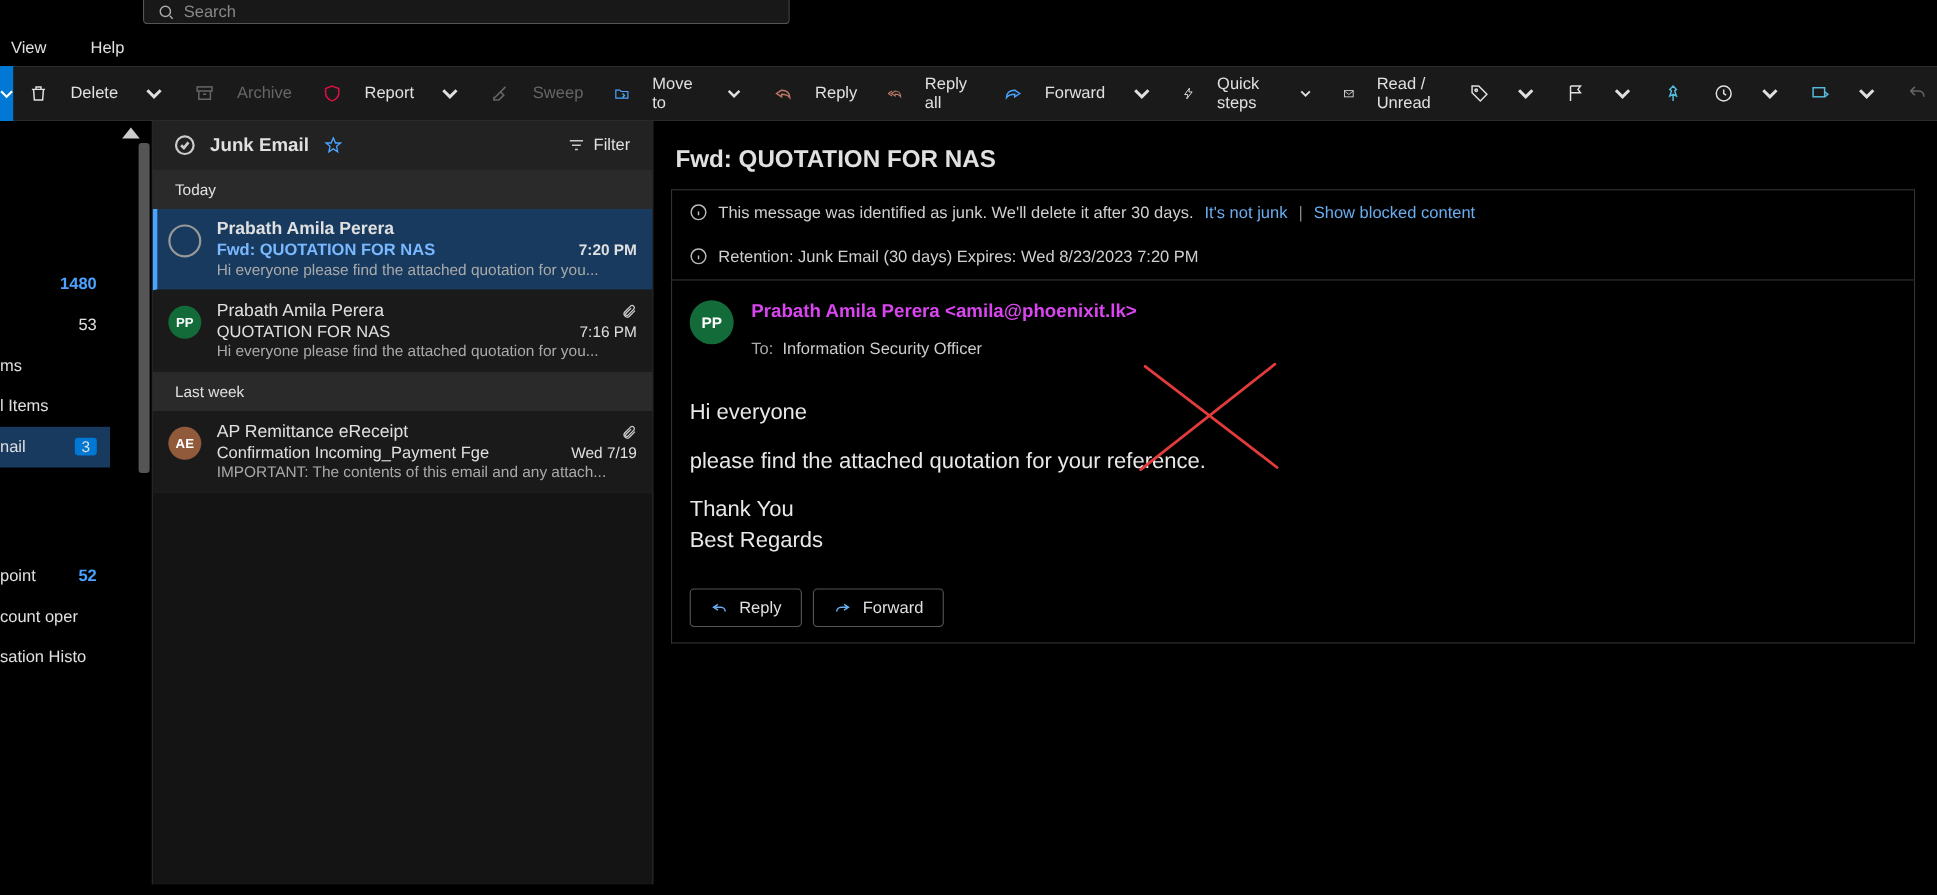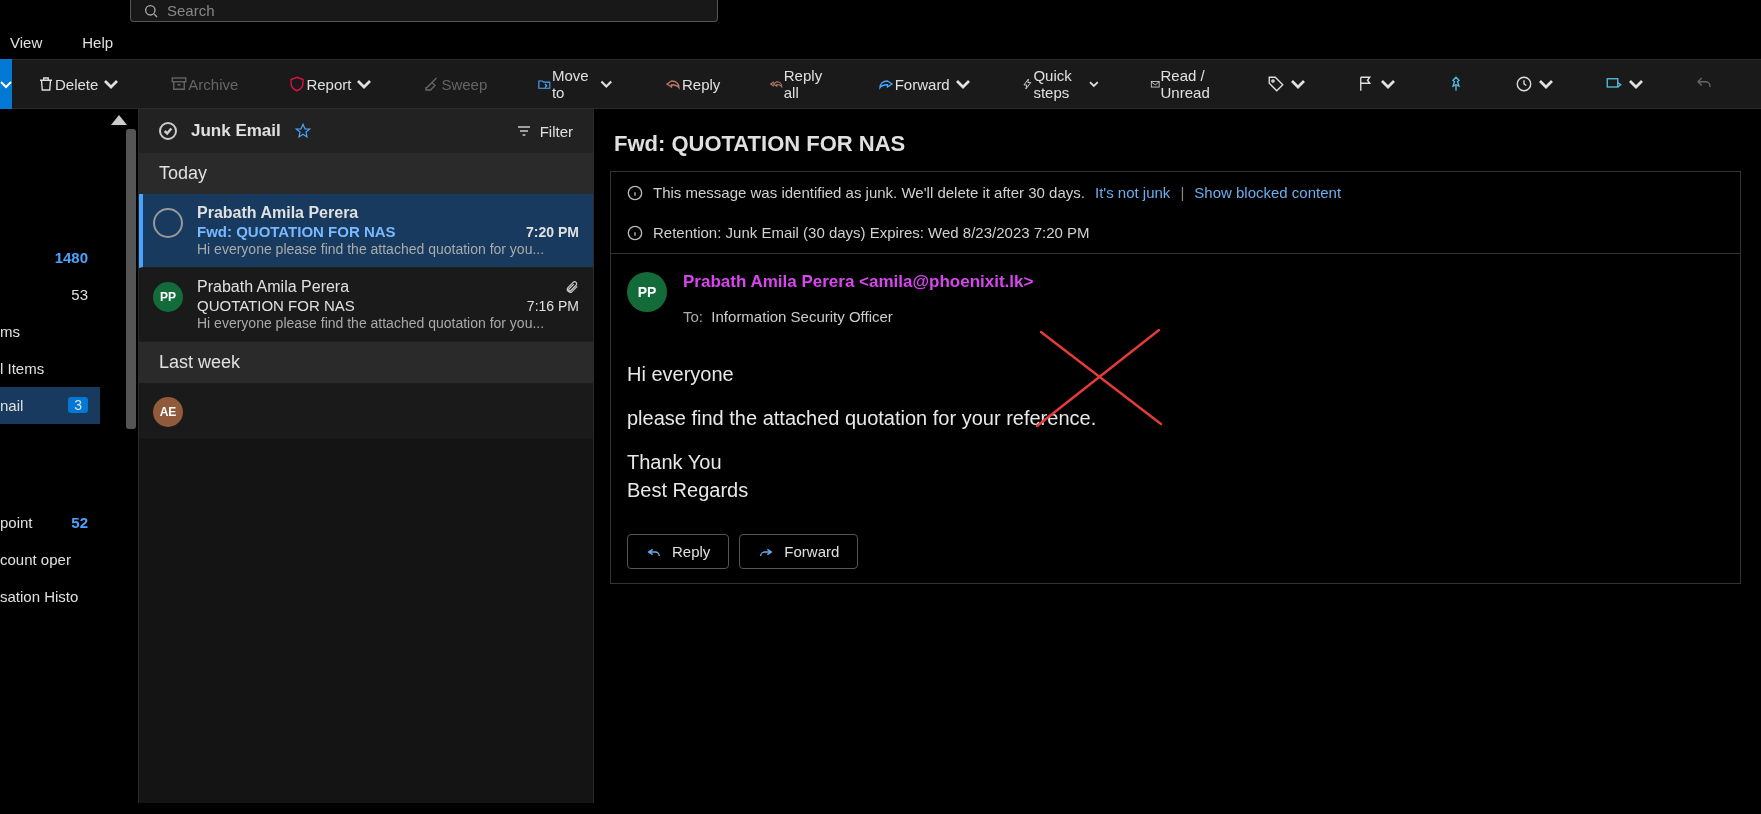--- a/index.html
+++ b/index.html
@@ -11,21 +11,21 @@
   .search svg { width: 16px; height: 16px; margin-right: 8px; fill: none; stroke: #aaa; stroke-width: 2; }
 
   
   .menubar { display: flex; align-items: center; padding: 8px 0 8px 10px; gap: 40px; color: #e0e0e0; }
   .menubar span { cursor: pointer; }
 
   
   .toolbar { display: flex; align-items: center; height: 50px; padding-left: 0; border-top: 1px solid #2a2a2a; border-bottom: 1px solid #2a2a2a; background: #1a1a1a; }
   .tb-blue { width: 18px; height: 50px; background: #0078d4; display: flex; align-items: center; justify-content: center; }
   .tb-blue svg { width: 12px; height: 12px; fill: #fff; }
-  .tb-item { display: inline-flex; align-items: center; padding: 0 25px; height: 50px; cursor: pointer; gap: 0; }
+  .tb-item { display: inline-flex; align-items: center; padding: 0 14px; height: 50px; cursor: pointer; gap: 20px; }
   .tb-item.disabled { color: #666; }
   .tb-item svg { width: 18px; height: 18px; fill: none; stroke: currentColor; stroke-width: 1.8; }
   .tb-sep { width: 1px; height: 28px; background: #333; }
   .chev { width: 10px; height: 10px; stroke: #aaa; stroke-width: 2; fill: none; margin-left: 4px; }
   .yellow-bolt { stroke: #f5c518; fill: #f5c518; }
   .orange-flag { stroke: #e8833a; fill: #e8833a; }
 
   
   .body-row { display: flex; height: calc(100% - 120px); }
 
@@ -44,21 +44,21 @@
   .msg-list { width: 456px; background: #141414; border-left: 1px solid #2a2a2a; border-right: 1px solid #2a2a2a; display: flex; flex-direction: column; position: relative; }
   .ml-head { display: flex; align-items: center; justify-content: space-between; padding: 12px 20px; background: #222; }
   .ml-head-left { display: flex; align-items: center; gap: 14px; }
   .ml-head-left .circ { width: 18px; height: 18px; border: 2px solid #ccc; border-radius: 50%; display: flex; align-items: center; justify-content: center; }
   .ml-head-left .circ svg { width: 10px; height: 10px; stroke: #ccc; stroke-width: 3; fill: none; }
   .ml-title { font-weight: 600; font-size: 17px; }
   .star { width: 16px; height: 16px; fill: none; stroke: #4aa3ff; stroke-width: 1.8; }
   .ml-head-right { display: flex; align-items: center; gap: 8px; }
   .filter-ic { width: 16px; height: 16px; stroke: #ccc; stroke-width: 2; fill: none; }
 
-  .group-hdr { padding: 10px 20px; background: #2a2a2a; font-size: 18px; color: #e0e0e0; }
+  .group-hdr { padding: 10px 20px; background: #2a2a2a; font-size: 14px; color: #e0e0e0; }
 
   .msg { display: flex; align-items: flex-start; padding: 10px 14px 10px 14px; gap: 14px; border-bottom: 1px solid #1e1e1e; cursor: pointer; position: relative; background: #1a1a1a; }
   .msg.selected { background: #173a5e; border-left: 4px solid #4aa3ff; padding-left: 10px; }
   .msg .av { width: 30px; height: 30px; border-radius: 50%; display: flex; align-items: center; justify-content: center; font-size: 12px; font-weight: 600; flex-shrink: 0; margin-top: 4px; }
   .av-circle { border: 2px solid #999; }
   .av-green { background: #136b3a; color: #fff; }
   .av-brown { background: #915a3b; color: #fff; }
   .msg .content { flex: 1; min-width: 0; }
   .msg .line1 { display: flex; justify-content: space-between; align-items: center; }
   .msg .sender { font-size: 16px; }
@@ -374,20 +374,33 @@
             <span class="time">7:16 PM</span>
           </div>
         <div class="prev">Hi everyone please find the attached quotation for you...</div>
       </div>
     </div>
 
     <div class="group-hdr">Last week</div>
 
     <div class="msg">
       <div class="av av-brown">AE</div>
+      <div class="content">
+        <div class="line1">
+            <span class="sender">AP Remittance eReceipt</span>
+            <svg class="attach" viewBox="0 0 24 24">
+              <path d="M21 11l-9 9a5 5 0 01-7-7l9-9a3.5 3.5 0 015 5l-9 9a2 2 0 01-3-3l8-8"></path>
+            </svg>
+          </div>
+        <div class="line2">
+            <span class="subj">Confirmation Incoming_Payment Fge</span>
+            <span class="time">Wed 7/19</span>
+          </div>
+        <div class="prev">IMPORTANT: The contents of this email and any attach...</div>
+      </div>
     </div>
   </div>
 
   <div class="reader">
     <div class="rd-title">Fwd: QUOTATION FOR NAS</div>
 
     <div class="info-box">
       <div class="info-row">
         <svg class="ic" viewBox="0 0 24 24">
             <circle cx="12" cy="12" r="10"></circle>

